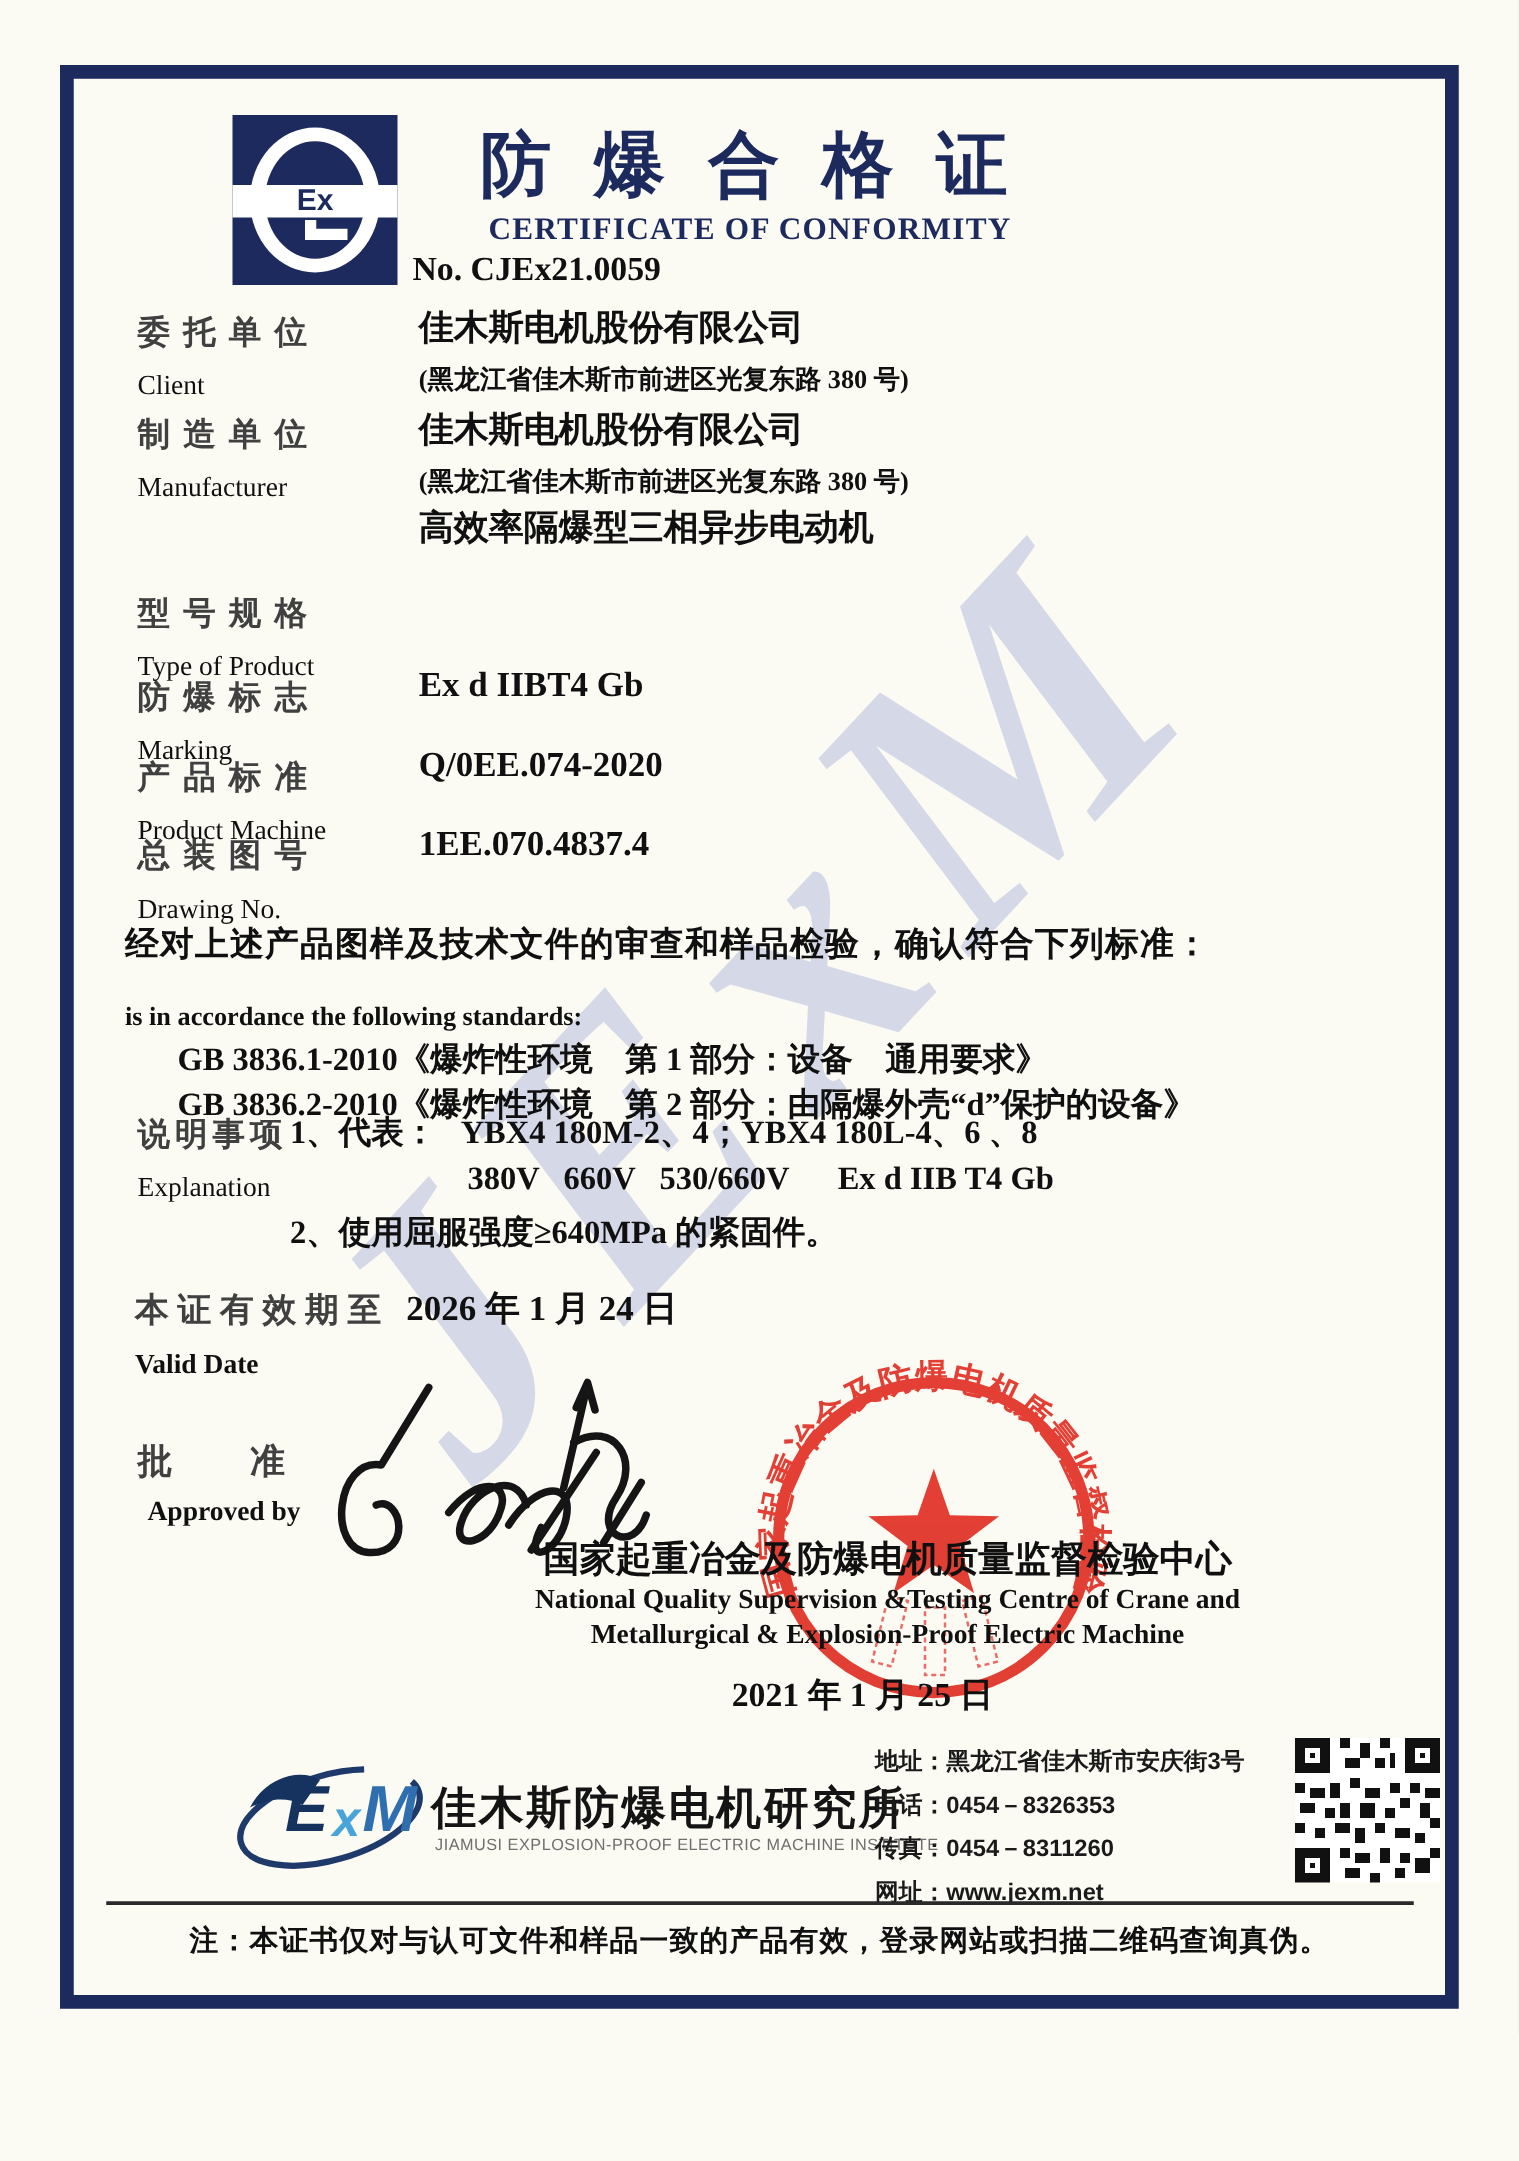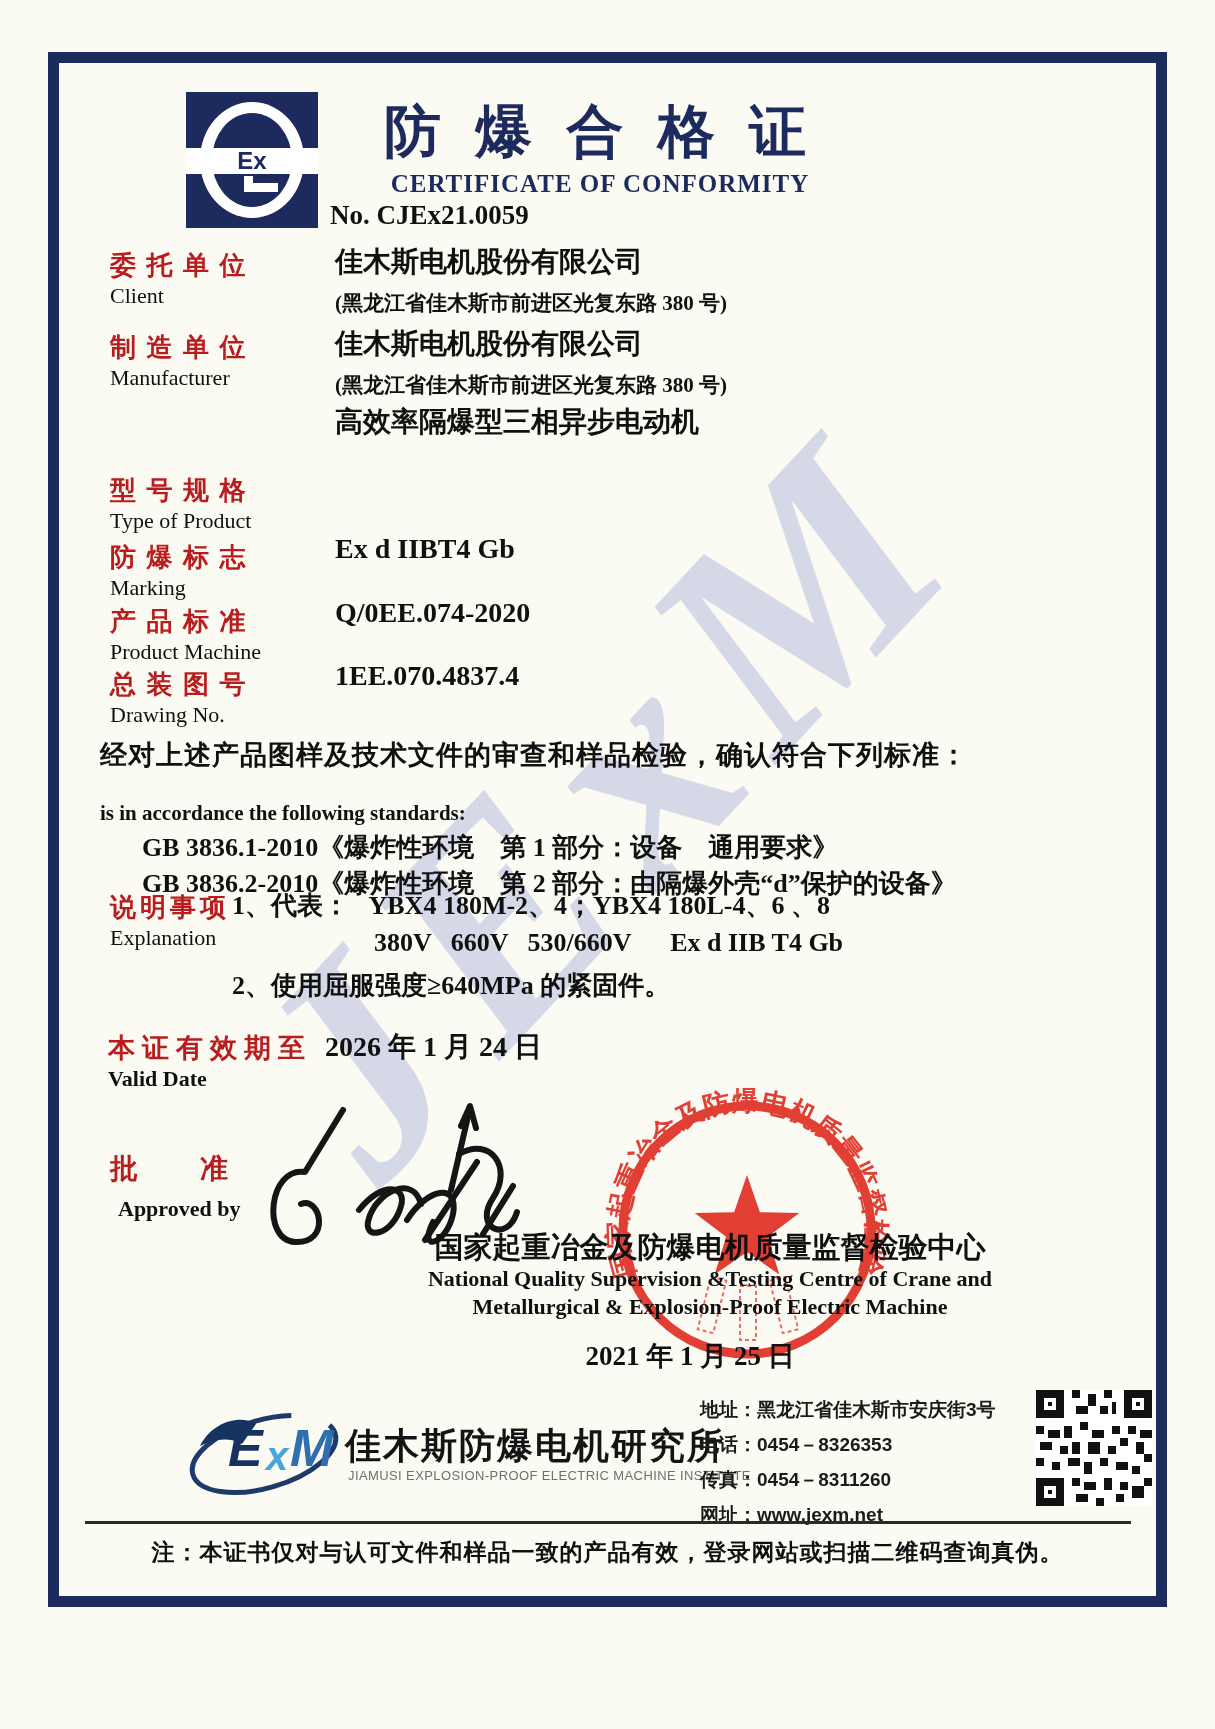--- a/index.html
+++ b/index.html
@@ -20,22 +20,22 @@
   .hdr-logo .band{position:absolute;left:0;top:56px;width:132px;height:26px;background:#fff;}
   .hdr-logo .exword{position:absolute;left:0;top:56px;width:132px;height:21px;text-align:center;
                     font-family:"Liberation Sans",sans-serif;font-weight:bold;font-size:24px;line-height:25px;color:#1c2a5e;}
   .hdr-logo .hook{position:absolute;left:58px;top:84px;width:34px;height:16px;border-left:9px solid #fff;border-bottom:9px solid #fff;box-sizing:border-box;}
   .title-cn{position:absolute;left:330px;top:94px;width:540px;text-align:center;
             font-size:57px;font-weight:bold;letter-spacing:10px;color:#1c2a5e;}
   .title-en{position:absolute;left:330px;top:170px;width:540px;text-align:center;
             font-size:25px;font-weight:bold;letter-spacing:1px;color:#1c2a5e;}
   .cert-no{position:absolute;left:330px;top:200px;width:540px;text-align:left;
            font-size:27px;font-weight:bold;color:#101010;}
-  .flabel{font-size:26px;letter-spacing:2px;color:#b91c1c;font-weight:600;}
-  .flabel-en{font-size:22px;color:#101010;margin-top:0;}
+  .flabel{font-size:26px;letter-spacing:2px;color:#404040;font-weight:600;}
+  .flabel-en{font-size:22px;color:#101010;margin-top:12px;}
   .fval{font-size:28px;font-weight:bold;color:#101010;white-space:pre;}
   .fval2{font-size:21px;font-weight:600;color:#101010;margin-top:8px;white-space:pre;}
   .para-cn{font-size:27px;font-weight:bold;color:#101010;letter-spacing:1px;}
   .para-en{font-size:21px;font-weight:600;color:#101010;}
   .std{font-size:26px;font-weight:bold;color:#101010;white-space:pre;}
   .expl{font-size:26px;font-weight:bold;color:#101010;white-space:pre;}
   .sig-svg,.stamp-svg{position:absolute;}
   .auth-cn{position:absolute;left:420px;top:1228px;width:580px;text-align:center;
            font-size:29px;font-weight:bold;color:#101010;z-index:3;}
   .auth-en{position:absolute;left:420px;top:1266px;width:580px;text-align:center;

